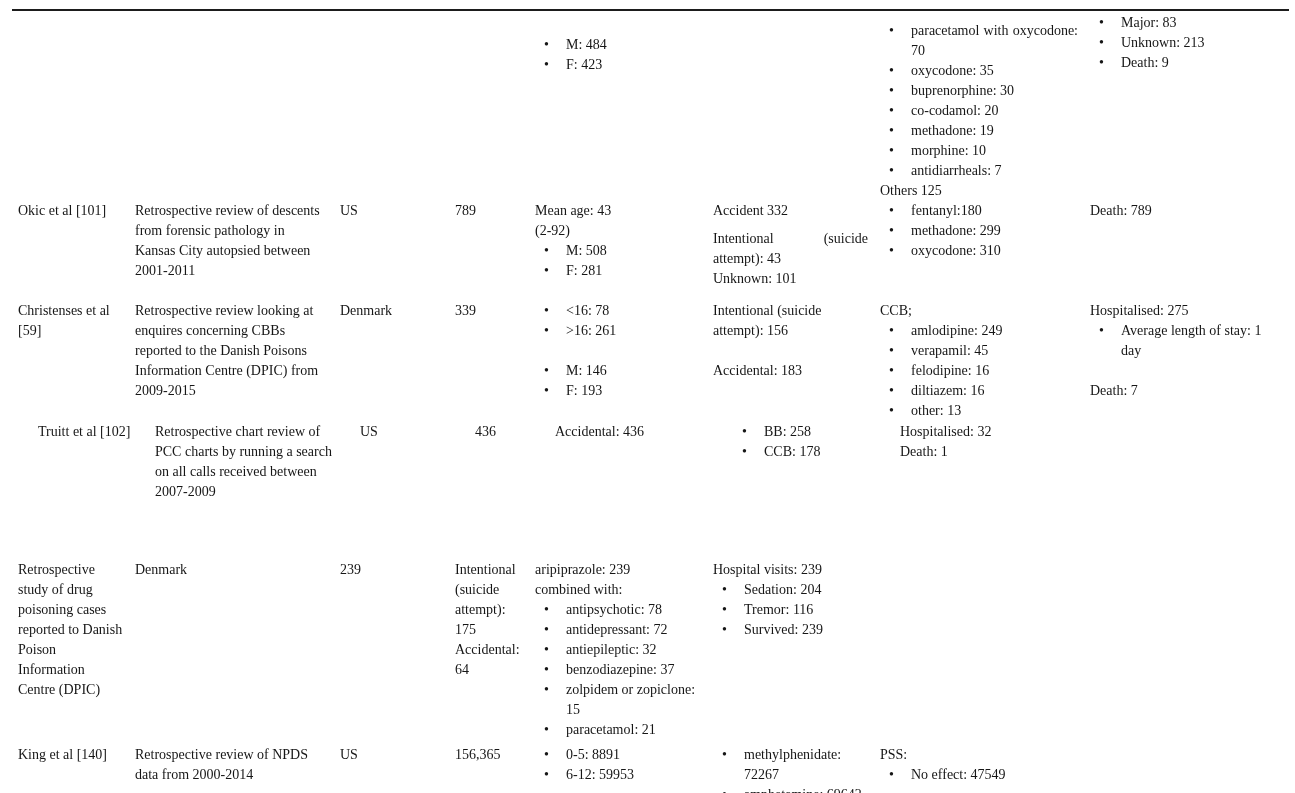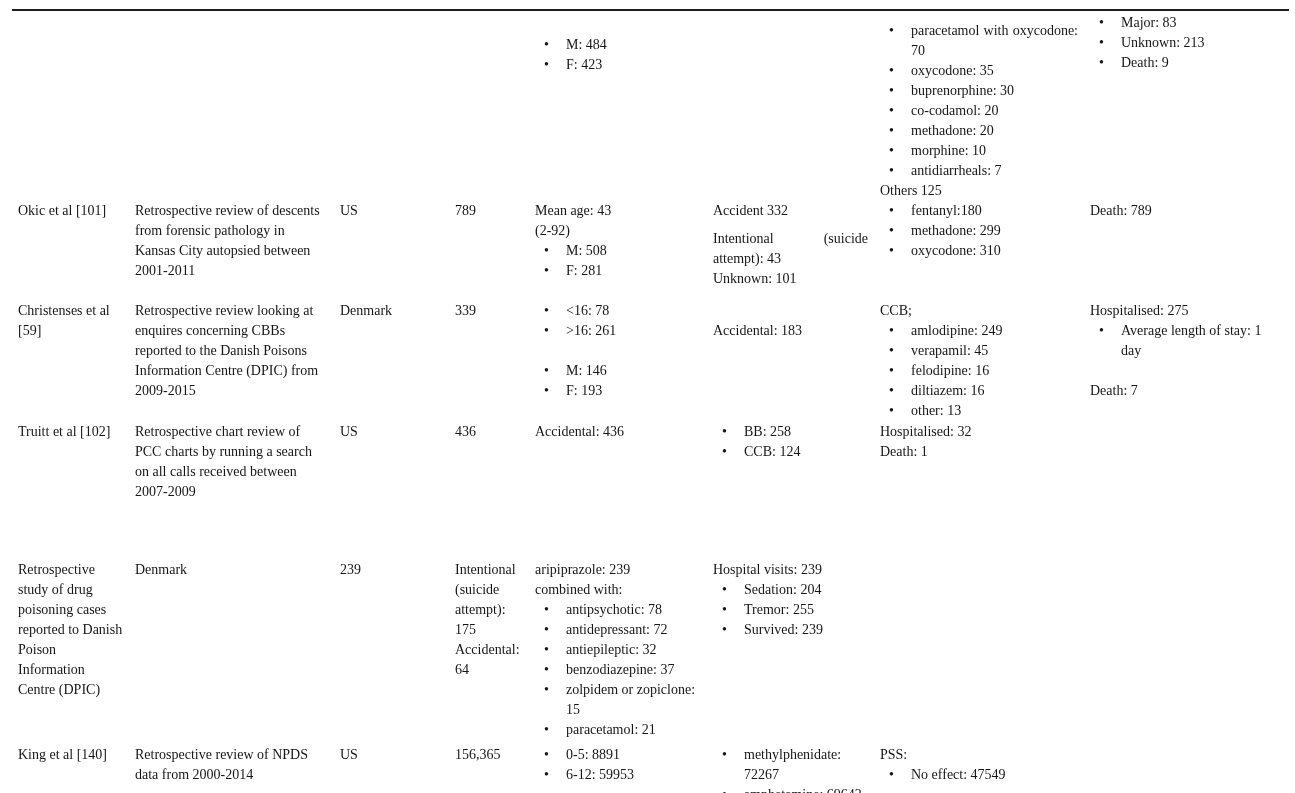--- a/index.html
+++ b/index.html
@@ -12,21 +12,21 @@
   .rule.top{margin-top:9px;}
   .tbl{padding:2px 0 0 18px;}
   .tr{
     display:grid;
     grid-template-columns:117px 205px 115px 80px 178px 167px 210px 200px;
     align-items:start;
   }
   .r0{min-height:188px;}
   .r1{min-height:100px;}
   .r2{min-height:121px;font-family:Liberation Serif, serif;}
-  .r3{min-height:138px;}
+  .r3{min-height:138px;margin-left:20px;}
   .r4{min-height:185px;}
   .td{padding-right:12px;}
   .pl{min-height:20px;}
   .li{position:relative;padding-left:31px;min-height:20px;}
   .li::before{content:"\2022";position:absolute;left:9px;top:0;}
   .just{text-align:justify;margin-top:8px;}
   .gap{height:20px;}
   .gap22{height:22px;}
 </style>
 </head>
@@ -46,21 +46,21 @@
         <div class="gap22"></div>
         <div class="li">M: 484</div>
         <div class="li">F: 423</div>
       </div>
       <div class="td"></div>
       <div class="td">
         <div class="li just">paracetamol with oxycodone: 70</div>
         <div class="li">oxycodone: 35</div>
         <div class="li">buprenorphine: 30</div>
         <div class="li">co-codamol: 20</div>
-        <div class="li">methadone: 20</div>
+        <div class="li">methadone: 19</div>
         <div class="li">morphine: 10</div>
         <div class="li">antidiarrheals: 7</div>
         <div class="pl">Others 125</div>
       </div>
       <div class="td">
         <div class="li">Major: 83</div>
         <div class="li">Unknown: 213</div>
         <div class="li">Death: 9</div>
       </div>
     </div>
@@ -113,20 +113,21 @@
         <div class="pl">339</div>
       </div>
       <div class="td">
         <div class="li">&lt;16: 78</div>
         <div class="li">&gt;16: 261</div>
         <div class="gap"></div>
         <div class="li">M: 146</div>
         <div class="li">F: 193</div>
       </div>
       <div class="td">
+        <div class="pl">Intentional (suicide attempt): 156</div>
         <div class="gap"></div>
         <div class="pl">Accidental: 183</div>
       </div>
       <div class="td">
         <div class="pl">CCB;</div>
         <div class="li">amlodipine: 249</div>
         <div class="li">verapamil: 45</div>
         <div class="li">felodipine: 16</div>
         <div class="li">diltiazem: 16</div>
         <div class="li">other: 13</div>
@@ -150,21 +151,21 @@
         <div class="pl">US</div>
       </div>
       <div class="td">
         <div class="pl">436</div>
       </div>
       <div class="td">
         <div class="pl">Accidental: 436</div>
       </div>
       <div class="td">
         <div class="li">BB: 258</div>
-        <div class="li">CCB: 124</div>
+        <div class="li">CCB: 178</div>
       </div>
       <div class="td">
         <div class="pl">Hospitalised: 32</div>
         <div class="pl">Death: 1</div>
       </div>
     </div>
 
     <div class="tr r4">
       <div class="td">
         <div class="pl">Retrospective study of drug poisoning cases reported to Danish Poison Information Centre (DPIC)</div>
@@ -185,21 +186,21 @@
         <div class="li">antipsychotic: 78</div>
         <div class="li">antidepressant: 72</div>
         <div class="li">antiepileptic: 32</div>
         <div class="li">benzodiazepine: 37</div>
         <div class="li">zolpidem or zopiclone: 15</div>
         <div class="li">paracetamol: 21</div>
       </div>
       <div class="td">
         <div class="pl">Hospital visits: 239</div>
         <div class="li">Sedation: 204</div>
-        <div class="li">Tremor: 255</div>
+        <div class="li">Tremor: 116</div>
         <div class="li">Survived: 239</div>
       </div>
     </div>
 
     <div class="tr r5">
       <div class="td">
         <div class="pl">King et al [140]</div>
       </div>
       <div class="td">
         <div class="pl">Retrospective review of NPDS data from 2000-2014</div>

